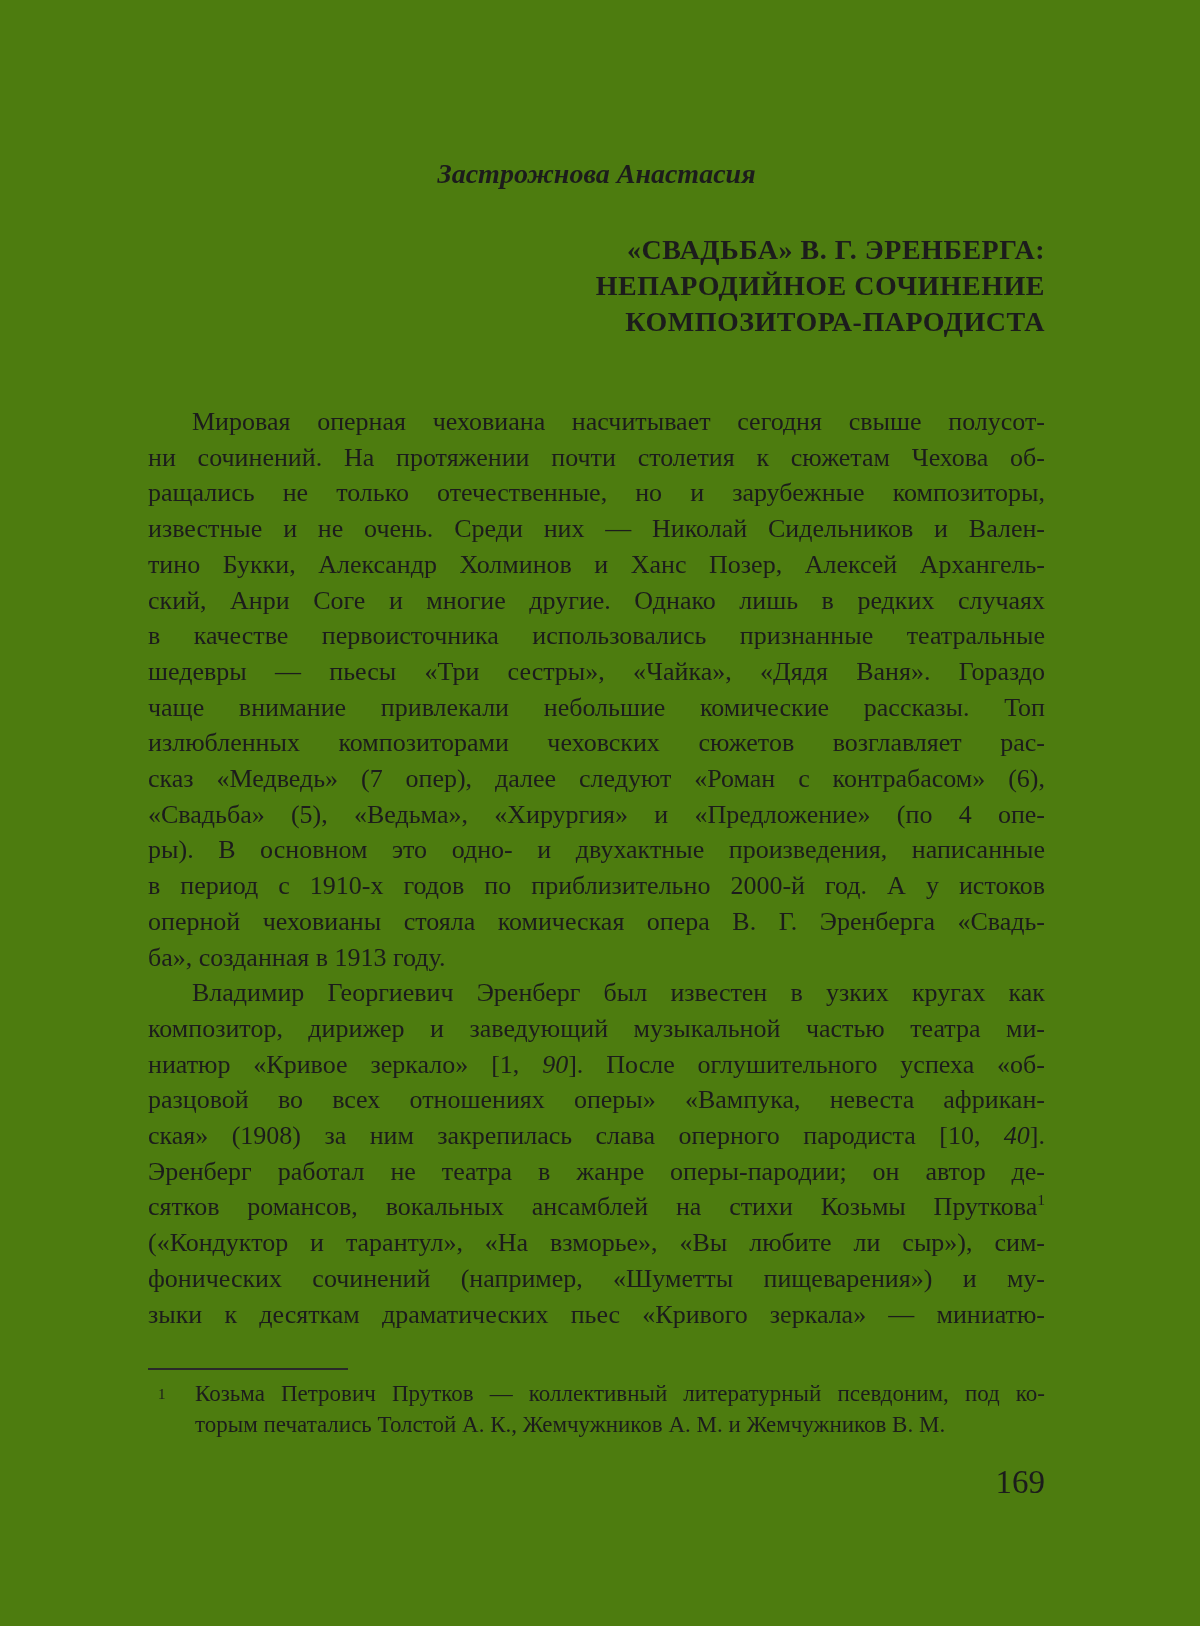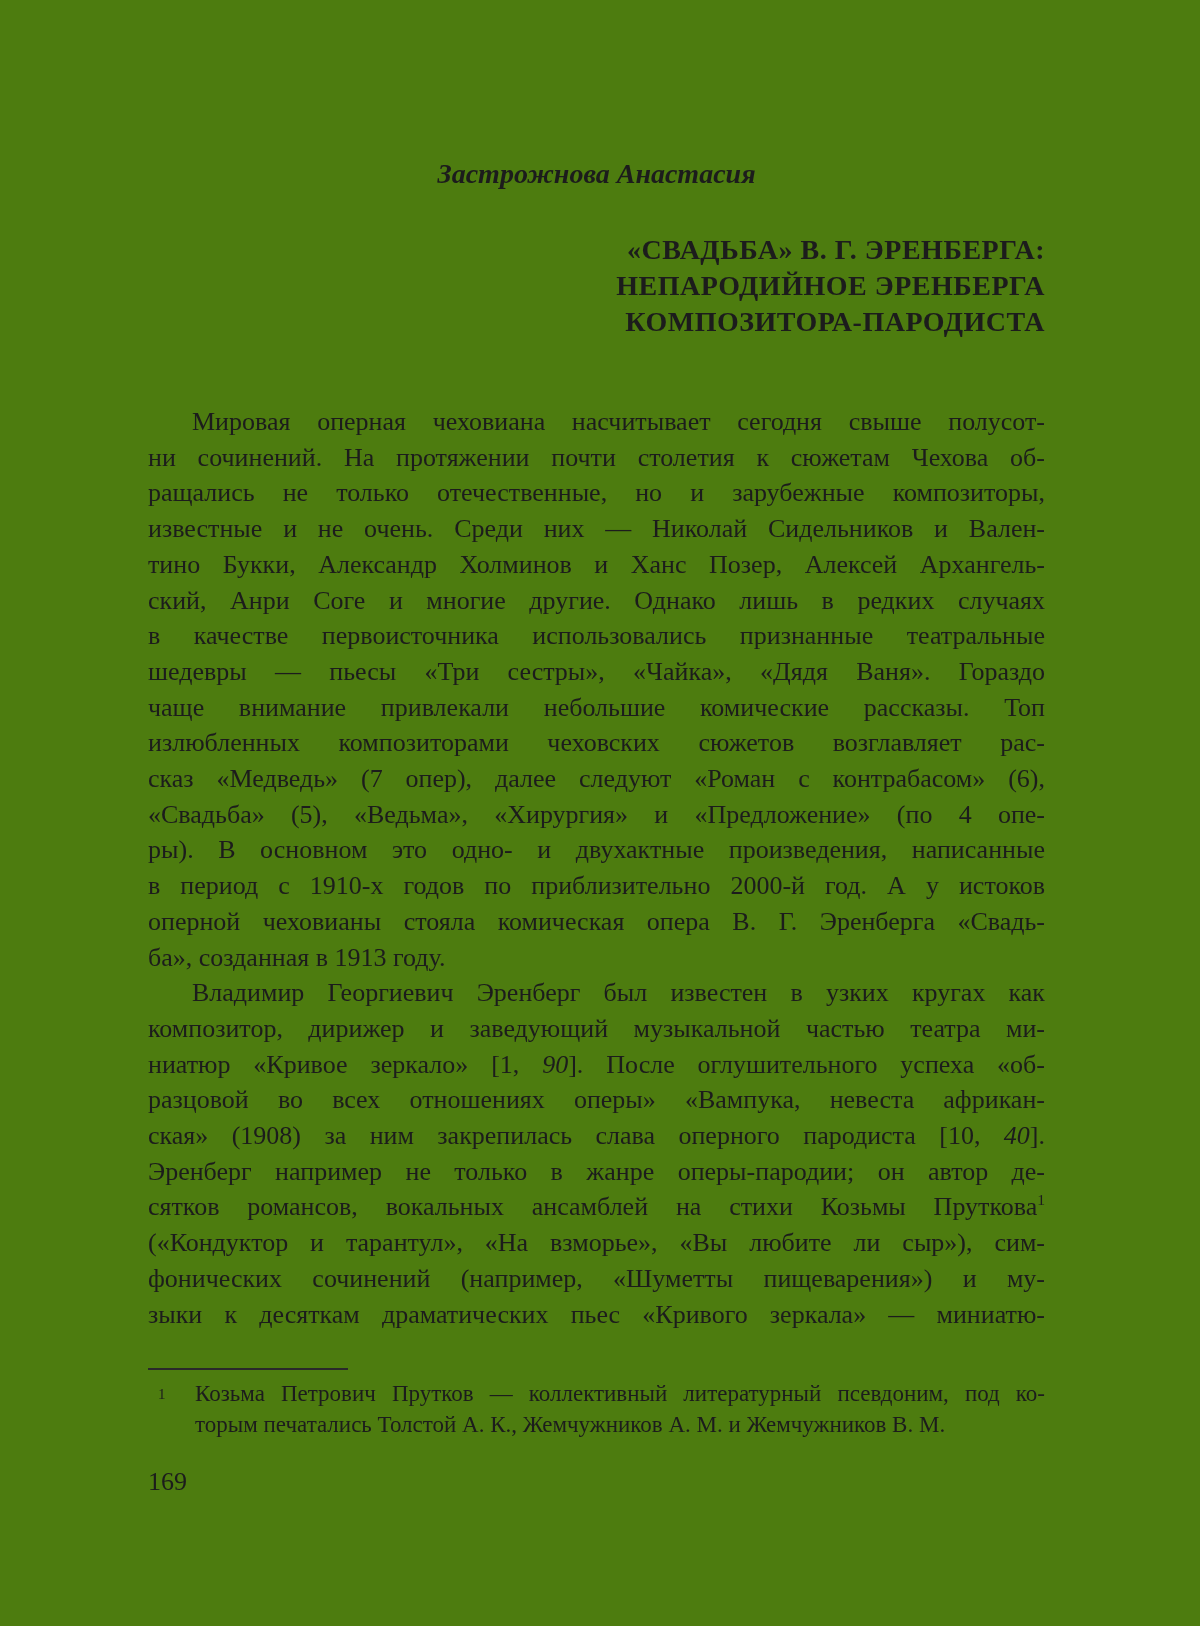--- a/index.html
+++ b/index.html
@@ -70,36 +70,36 @@
     text-align-last: justify;
   }
   .fn-marker {
     position: absolute;
     left: 10px;
     top: 1px;
     font-size: 15px;
   }
   .page-number {
     margin-top: 26px;
-    text-align: left;
-    font-size: 26px;
+    text-align: right;
+    font-size: 33px;
     line-height: 32px;
   }
 </style>
 </head>
 <body>
 
 <div class="page">
   <div class="content">
 
     <div class="author">Застрожнова Анастасия</div>
 
     <div class="title">
         <div>«СВАДЬБА» В. Г. ЭРЕНБЕРГА:</div>
-        <div>НЕПАРОДИЙНОЕ ЭРЕНБЕРГА</div>
+        <div>НЕПАРОДИЙНОЕ СОЧИНЕНИЕ</div>
         <div>КОМПОЗИТОРА-ПАРОДИСТА</div>
       </div>
 
     <div class="body-text">
         <div>
           <div class="line just indent"><span>Мировая оперная чеховиана насчитывает сегодня свыше полусот-</span></div>
           <div class="line just"><span>ни сочинений. На протяжении почти столетия к сюжетам Чехова об-</span></div>
           <div class="line just"><span>ращались не только отечественные, но и зарубежные композиторы,</span></div>
           <div class="line just"><span>известные и не очень. Среди них — Николай Сидельников и Вален-</span></div>
           <div class="line just"><span>тино Букки, Александр Холминов и Ханс Позер, Алексей Архангель-</span></div>
@@ -114,21 +114,21 @@
           <div class="line just"><span>в период с 1910-х годов по приблизительно 2000-й год. А у истоков</span></div>
           <div class="line just"><span>оперной чеховианы стояла комическая опера В. Г. Эренберга «Свадь-</span></div>
           <div class="line"><span>ба», созданная в 1913 году.</span></div>
         </div>
         <div>
           <div class="line just indent"><span>Владимир Георгиевич Эренберг был известен в узких кругах как</span></div>
           <div class="line just"><span>композитор, дирижер и заведующий музыкальной частью театра ми-</span></div>
           <div class="line just"><span>ниатюр «Кривое зеркало» [1, </span><span class="it">90</span><span>]. После оглушительного успеха «об-</span></div>
           <div class="line just"><span>разцовой во всех отношениях оперы» «Вампука, невеста африкан-</span></div>
           <div class="line just"><span>ская» (1908) за ним закрепилась слава оперного пародиста [10, </span><span class="it">40</span><span>].</span></div>
-          <div class="line just"><span>Эренберг например не только в жанре оперы-пародии; он автор де-</span></div>
+          <div class="line just"><span>Эренберг работал не театра в жанре оперы-пародии; он автор де-</span></div>
           <div class="line just"><span>сятков романсов, вокальных ансамблей на стихи Козьмы Пруткова</span><span class="sup">1</span></div>
           <div class="line just"><span>(«Кондуктор и тарантул», «На взморье», «Вы любите ли сыр»), сим-</span></div>
           <div class="line just"><span>фонических сочинений (например, «Шуметты пищеварения») и му-</span></div>
           <div class="line just"><span>зыки к десяткам драматических пьес «Кривого зеркала» — миниатю-</span></div>
         </div>
       </div>
 
     <div class="fn-rule"></div>
 
     <div class="footnote">

